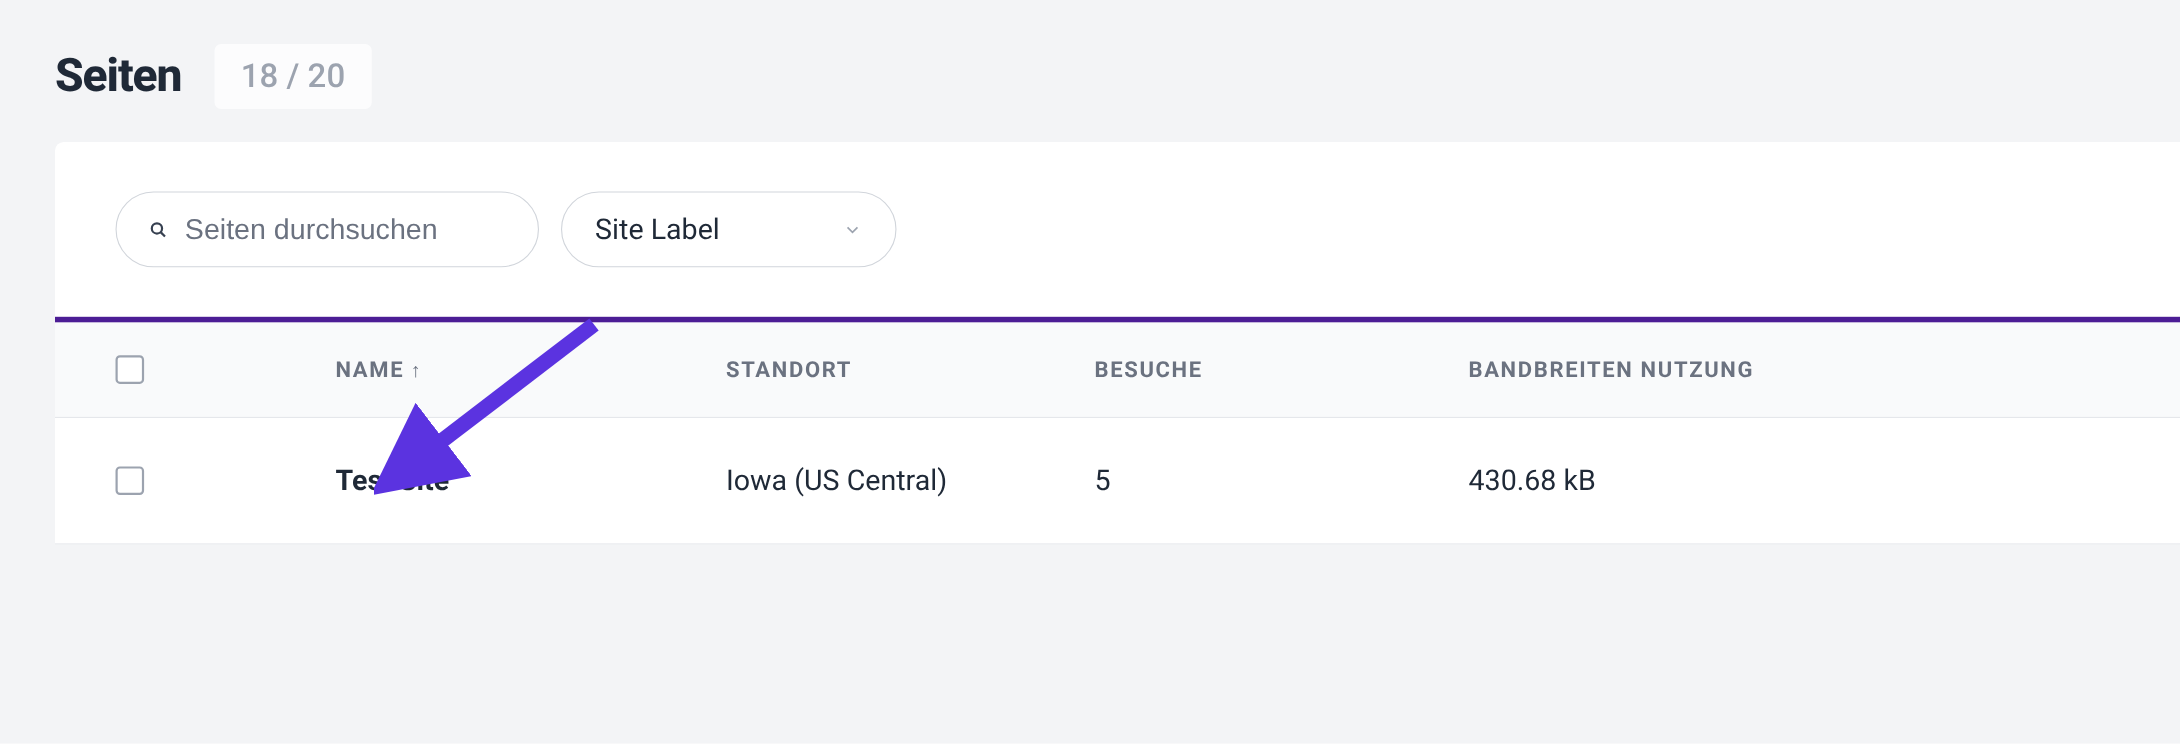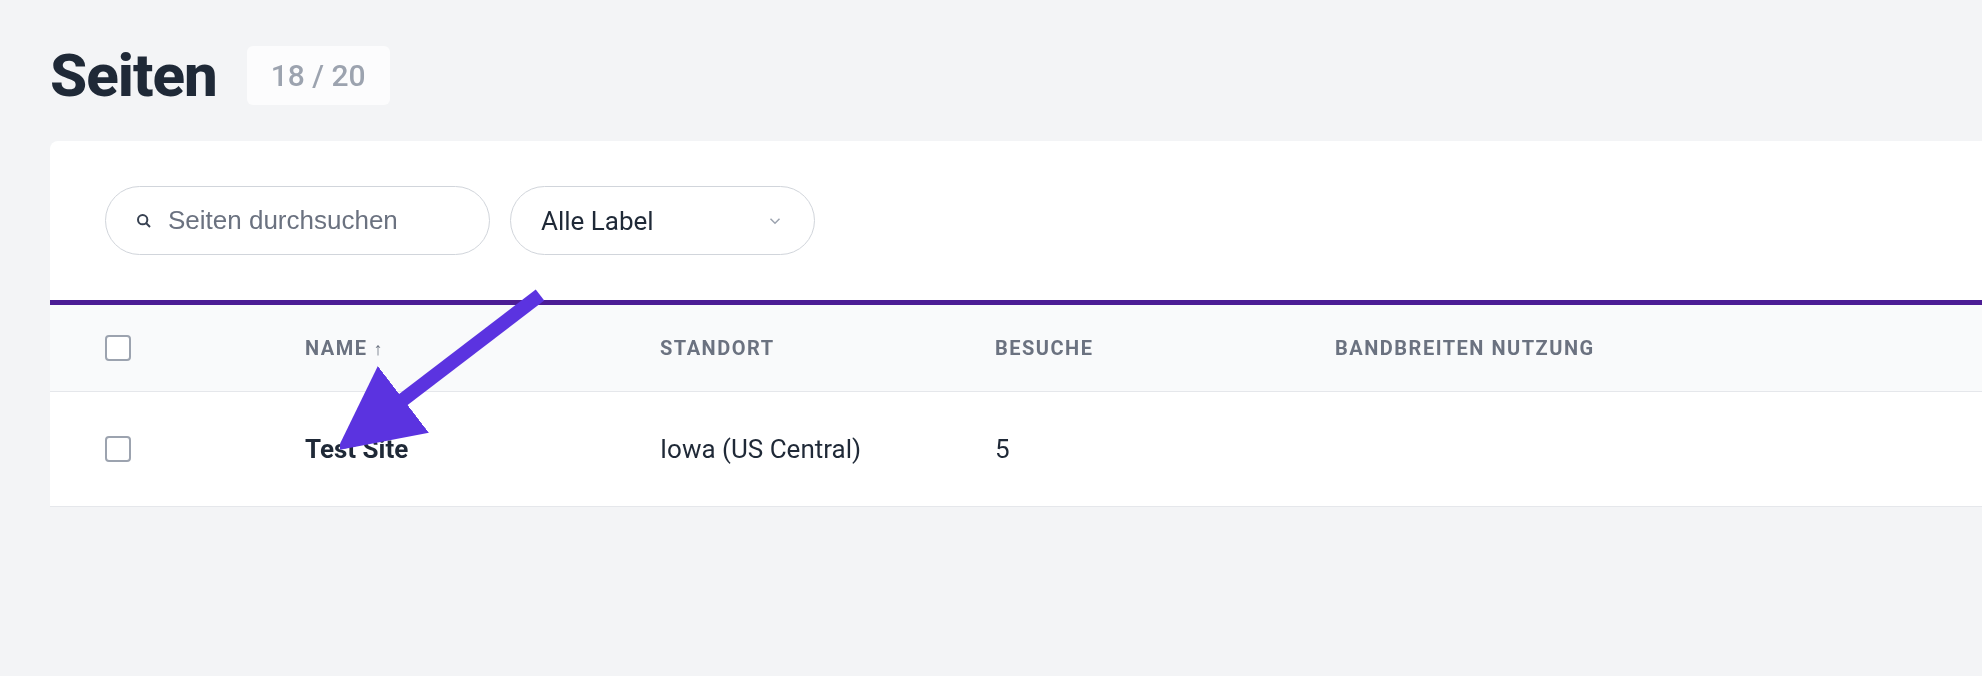--- a/index.html
+++ b/index.html
@@ -15,21 +15,21 @@
       overflow: hidden;
       position: relative;
     }
     .page-header {
       display: flex;
       align-items: center;
       padding: 40px 50px 30px 50px;
       gap: 30px;
     }
     .page-title {
-      font-size: 60px;
+      font-size: 42px;
       font-weight: 800;
       color: #1f2937;
       letter-spacing: -1px;
     }
     .count-badge {
       background-color: #fcfcfd;
       padding: 12px 24px;
       border-radius: 6px;
       font-size: 30px;
       font-weight: 500;
@@ -176,21 +176,21 @@
 <div class="content-panel">
   <div class="controls-row">
     <div class="search-pill">
       <svg class="search-icon" viewBox="0 0 24 24" fill="none" stroke="#374151" stroke-width="3">
         <circle cx="10" cy="10" r="7"></circle>
         <line x1="21" y1="21" x2="15" y2="15"></line>
       </svg>
       <input type="text" placeholder="Seiten durchsuchen" style="">
     </div>
     <div class="label-select">
-      <span class="label-select-text">Alle Label</span>
+      <span class="label-select-text">Site Label</span>
       <svg class="chevron-icon" viewBox="0 0 24 24" fill="none" stroke="#9ca3af" stroke-width="2">
         <polyline points="6 9 12 15 18 9"></polyline>
       </svg>
     </div>
   </div>
 
   <div class="table-header">
     <div class="col-checkbox">
       <div class="checkbox"></div>
     </div>
@@ -213,20 +213,23 @@
       <div class="checkbox"></div>
     </div>
     <div class="col-name">
       <span class="cell-name">Test Site</span>
     </div>
     <div class="col-location">
       <span class="cell-text">Iowa (US Central)</span>
     </div>
     <div class="col-visits">
       <span class="cell-text">5</span>
+    </div>
+    <div class="col-bandwidth">
+      <span class="cell-text">430.68 kB</span>
     </div>
   </div>
 </div>
 
 <svg class="annotation-arrow" viewBox="0 0 260 180">
   <defs>
     <marker id="arrowhead" markerWidth="6" markerHeight="6" refX="3" refY="3" orient="auto">
       <polygon points="0 0, 6 3, 0 6" fill="#5b33e0"></polygon>
     </marker>
   </defs>

